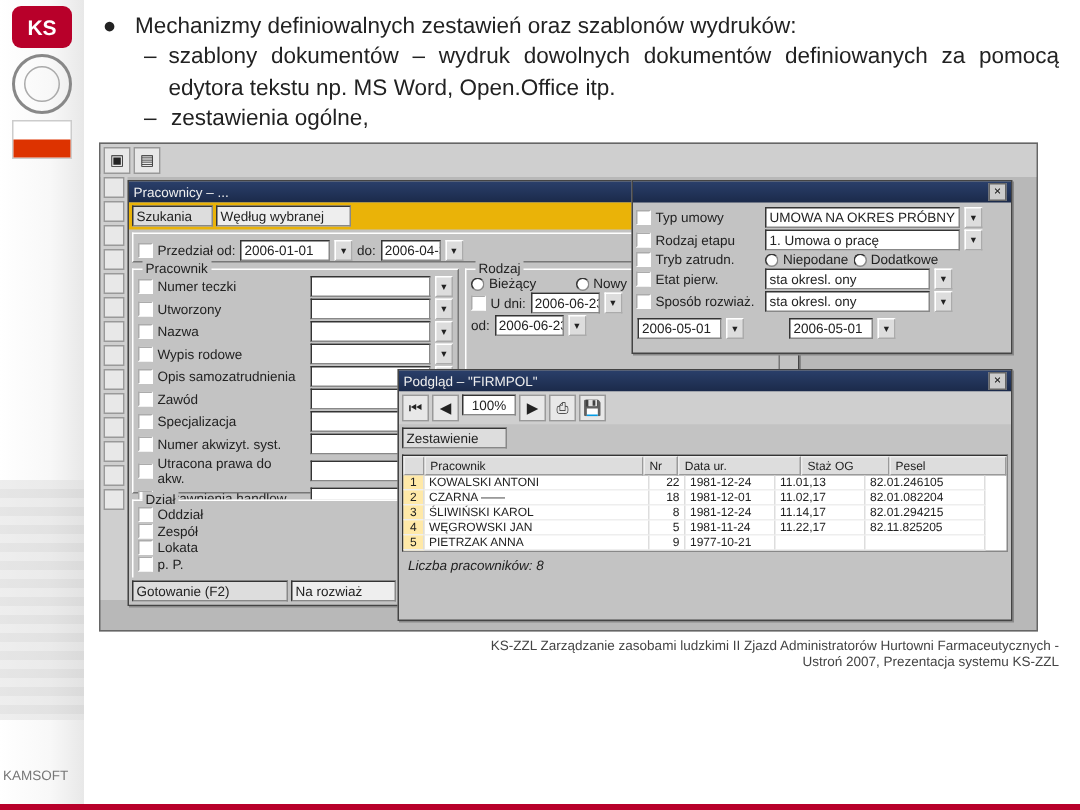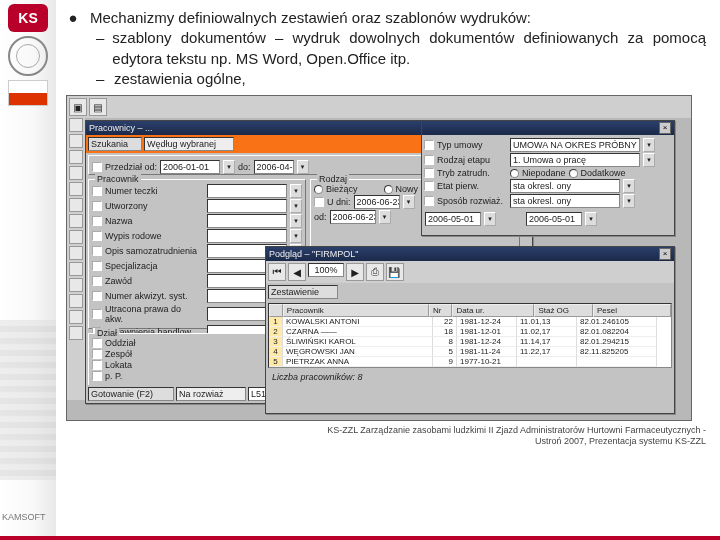--- a/index.html
+++ b/index.html
@@ -101,21 +101,21 @@
         <div></div>
       <div></div>
         <div></div>
     </div>
 
     <div class="win win-main">
       <div class="titlebar">
           <span>Pracownicy – ...</span>
           <span class="x">×</span>
         </div>
-      <div class="tb" style="background:#f97316">
+      <div class="tb" style="background:#eab308">
         <div class="inp" style="width:54px;background:#ddd">Szukania</div>
         <div class="inp" style="width:90px;background:#eee">Wędług wybranej</div>
       </div>
       <div class="panel" style="height:20px">
         <div class="frow">
           <span class="cb"></span>
           <span>Przedział od:</span>
           <span class="inp" style="width:60px">2006-01-01</span>
             <span class="dd">▾</span>
           <span>do:</span>
@@ -159,28 +159,28 @@
               </div>
               <div class="frow">
                 <span class="cb"></span>
                 <span>Opis samozatrudnienia</span>
                 <span style="flex:1"></span>
                 <span class="inp" style="width:80px"></span>
                 <span class="dd">▾</span>
               </div>
               <div class="frow">
                 <span class="cb"></span>
+                <span>Zawód</span>
+                <span style="flex:1"></span>
+                <span class="inp" style="width:80px"></span>
+                <span class="dd">▾</span>
+              </div>
+              <div class="frow">
+                <span class="cb"></span>
                 <span>Specjalizacja</span>
-                <span style="flex:1"></span>
-                <span class="inp" style="width:80px"></span>
-                <span class="dd">▾</span>
-              </div>
-              <div class="frow">
-                <span class="cb"></span>
-                <span>Zawód</span>
                 <span style="flex:1"></span>
                 <span class="inp" style="width:80px"></span>
                 <span class="dd">▾</span>
               </div>
               <div class="frow">
                 <span class="cb"></span>
                 <span>Numer akwizyt. syst.</span>
                 <span style="flex:1"></span>
                 <span class="inp" style="width:80px"></span>
                 <span class="dd">▾</span>
@@ -238,21 +238,21 @@
               <span class="cb"></span>
               <span>Lokata</span>
             </div>
             <div class="frow">
               <span class="cb"></span>
               <span>p. P.</span>
             </div>
           </div>
       </div>
       <div class="tb" style="position:absolute;bottom:0;left:0;right:0;background:#c3c3c3">
-        <span class="inp" style="width:86px;background:#ddd">Gotowanie (F2)</span>
+        <span class="inp" style="width:104px;background:#ddd">Gotowanie (F2)</span>
         <span class="inp" style="width:70px;background:#eee">Na rozwiaż</span>
         <span class="inp" style="width:26px">L51</span>
         <span class="inp" style="flex:1">STR 1 Eko n...</span>
       </div>
     </div>
 
     <div class="win win-right">
       <div class="titlebar">
           <span></span>
           <span class="x">×</span>

